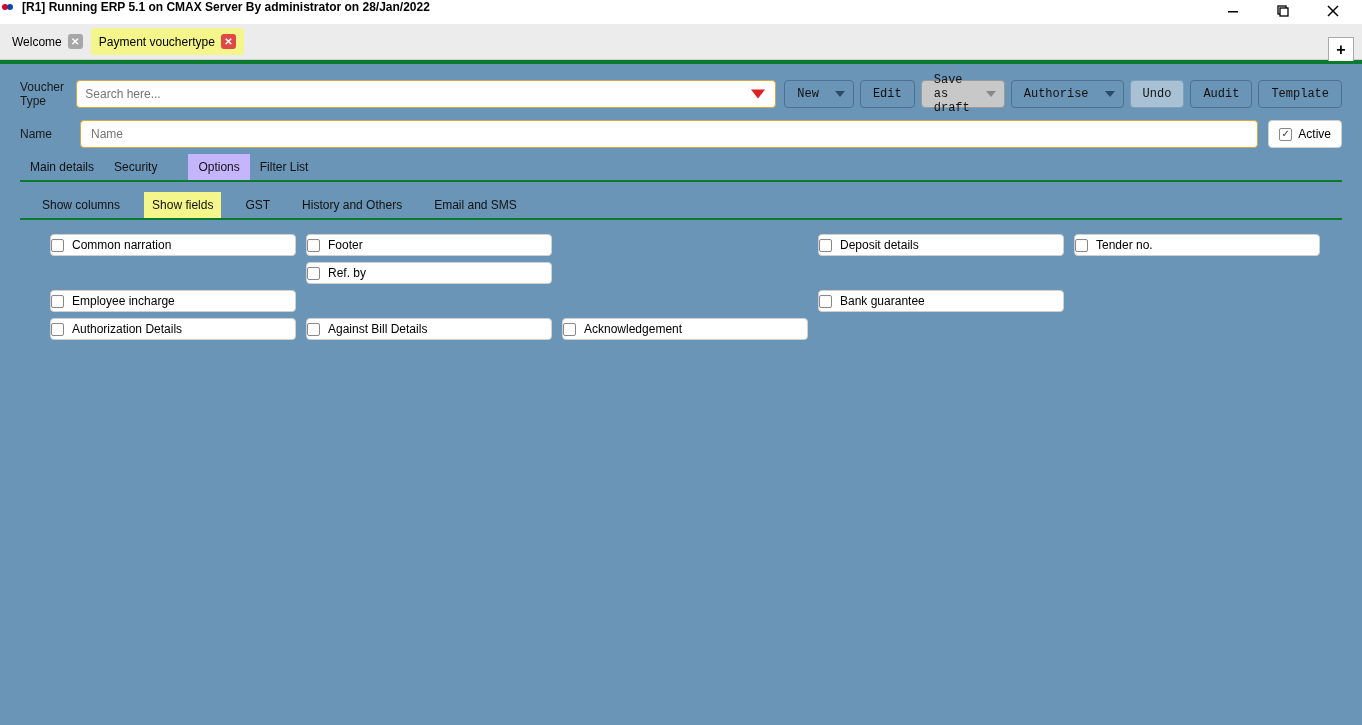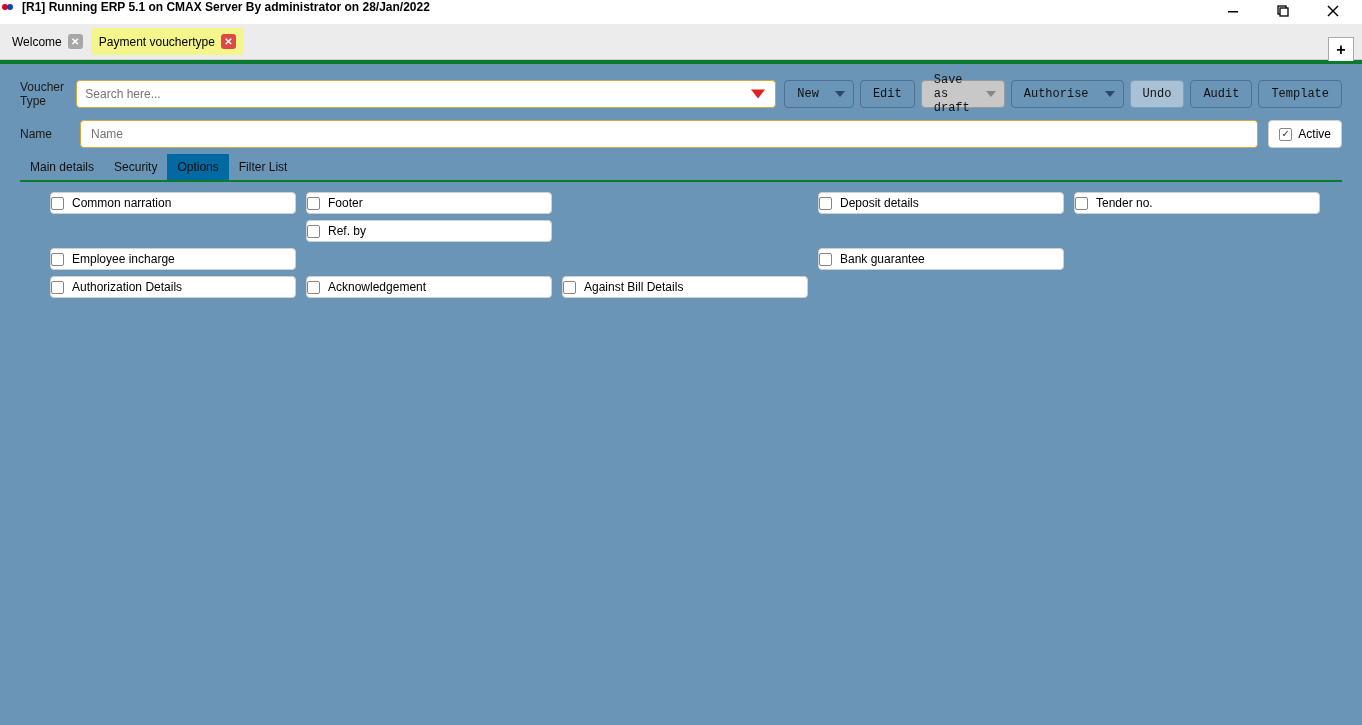--- a/index.html
+++ b/index.html
@@ -122,21 +122,21 @@
     width:13px;height:13px;border:1px solid #888;border-radius:2px;background:#fff;
     display:flex;align-items:center;justify-content:center;font-size:10px;color:#333;line-height:1;
   }
   .chk.checked::after{content:"✓";}
   .subtabs{
     display:flex;gap:0;border-bottom:2px solid #0a7a2f;margin:6px 0 10px 0;
   }
   .subtab{
     padding:6px 10px;font-size:12px;color:#111;cursor:pointer;
   }
-  .subtab.active{background:#0369a1;}
+  .subtab.active{background:#c4b5fd;margin-left:21px;}
   .subtabs2{
     display:flex;gap:16px;border-bottom:2px solid #0a7a2f;margin:0 0 14px 0;
     padding-left:14px;
   }
   .subtab2{padding:6px 8px;font-size:12px;color:#111;cursor:pointer;}
   .subtab2.active{background:#f4f58a;}
   .fieldgrid{
     display:grid;
     grid-template-columns: 246px 246px 246px 246px 246px;
     gap:6px 10px;
@@ -239,20 +239,27 @@
     </div>
   </div>
 
   <div class="subtabs">
     <div class="subtab">Main details</div>
     <div class="subtab">Security</div>
     <div class="subtab active">Options</div>
     <div class="subtab">Filter List</div>
   </div>
 
+  <div class="subtabs2">
+    <div class="subtab2">Show columns</div>
+    <div class="subtab2 active">Show fields</div>
+    <div class="subtab2">GST</div>
+    <div class="subtab2">History and Others</div>
+    <div class="subtab2">Email and SMS</div>
+  </div>
 
   <div class="fieldgrid">
 
     <div class="fieldcell">
       <span class="chk"></span>
       <span>Common narration</span>
     </div>
     <div class="fieldcell">
       <span class="chk"></span>
       <span>Footer</span>
@@ -287,23 +294,23 @@
       <span>Bank guarantee</span>
     </div>
     <div class="fieldcell empty"></div>
 
     <div class="fieldcell">
       <span class="chk"></span>
       <span>Authorization Details</span>
     </div>
     <div class="fieldcell">
       <span class="chk"></span>
+      <span>Against Bill Details</span>
+    </div>
+    <div class="fieldcell">
+      <span class="chk"></span>
       <span>Acknowledgement</span>
     </div>
-    <div class="fieldcell">
-      <span class="chk"></span>
-      <span>Against Bill Details</span>
-    </div>
     <div class="fieldcell empty"></div>
     <div class="fieldcell empty"></div>
   </div>
 
 </div>
 
 </body></html>

